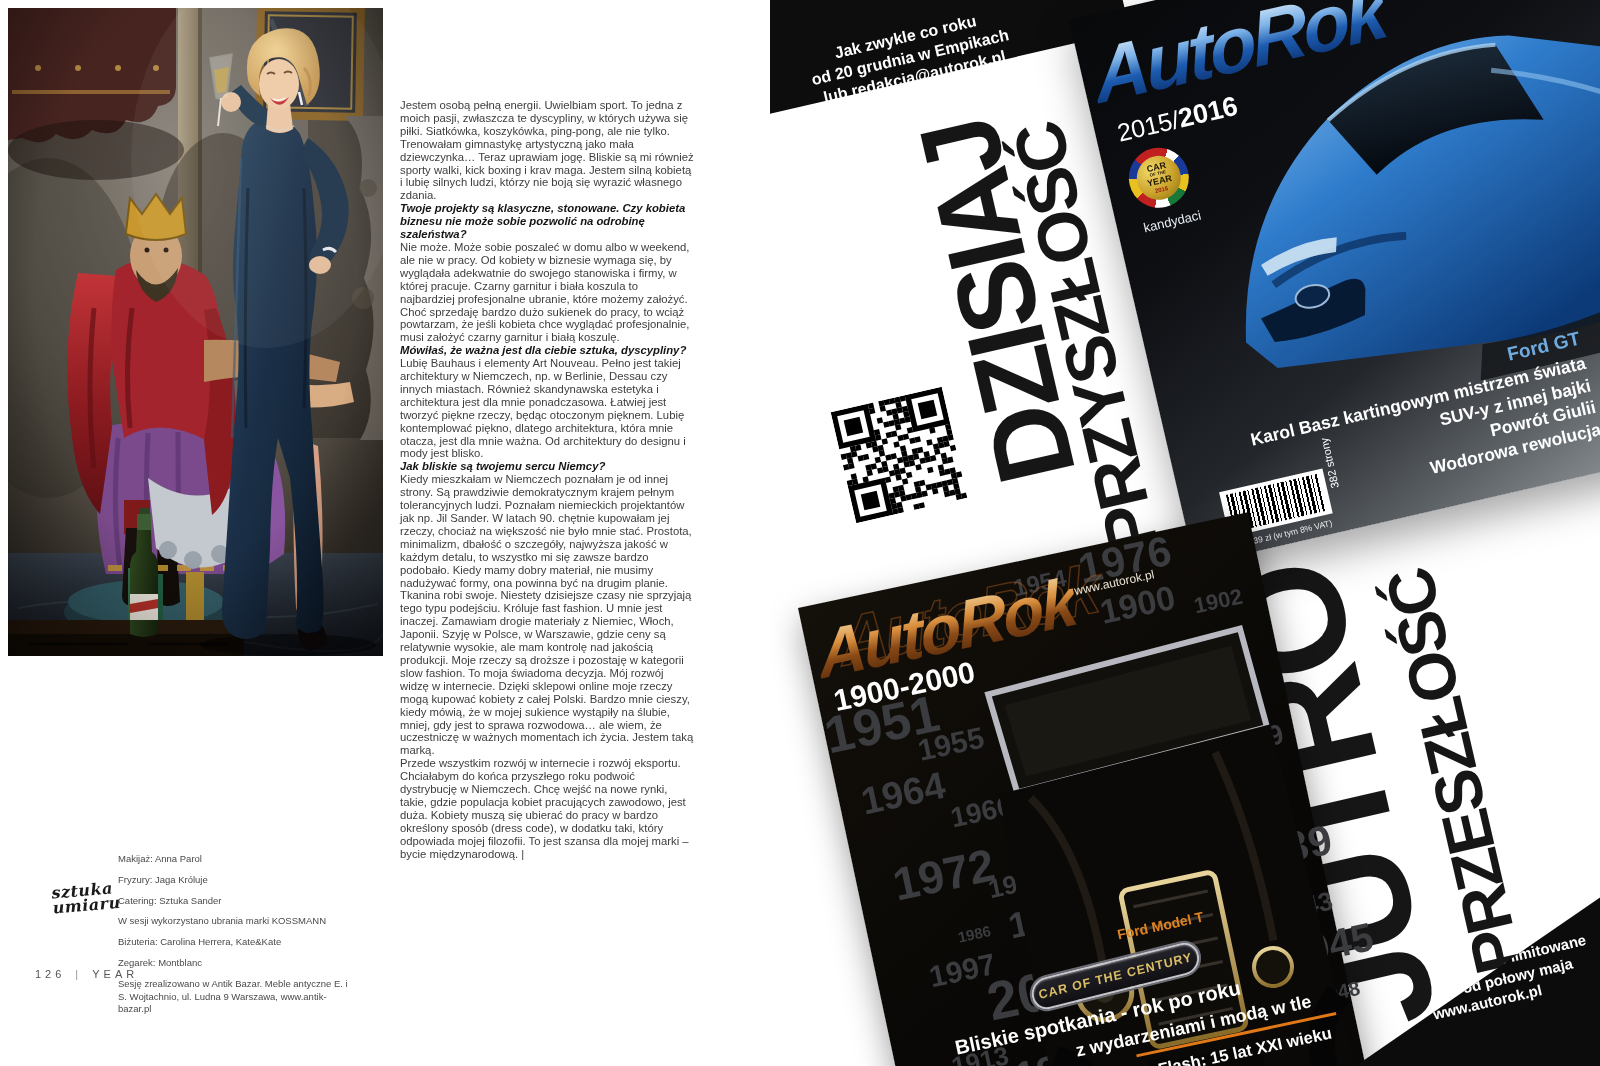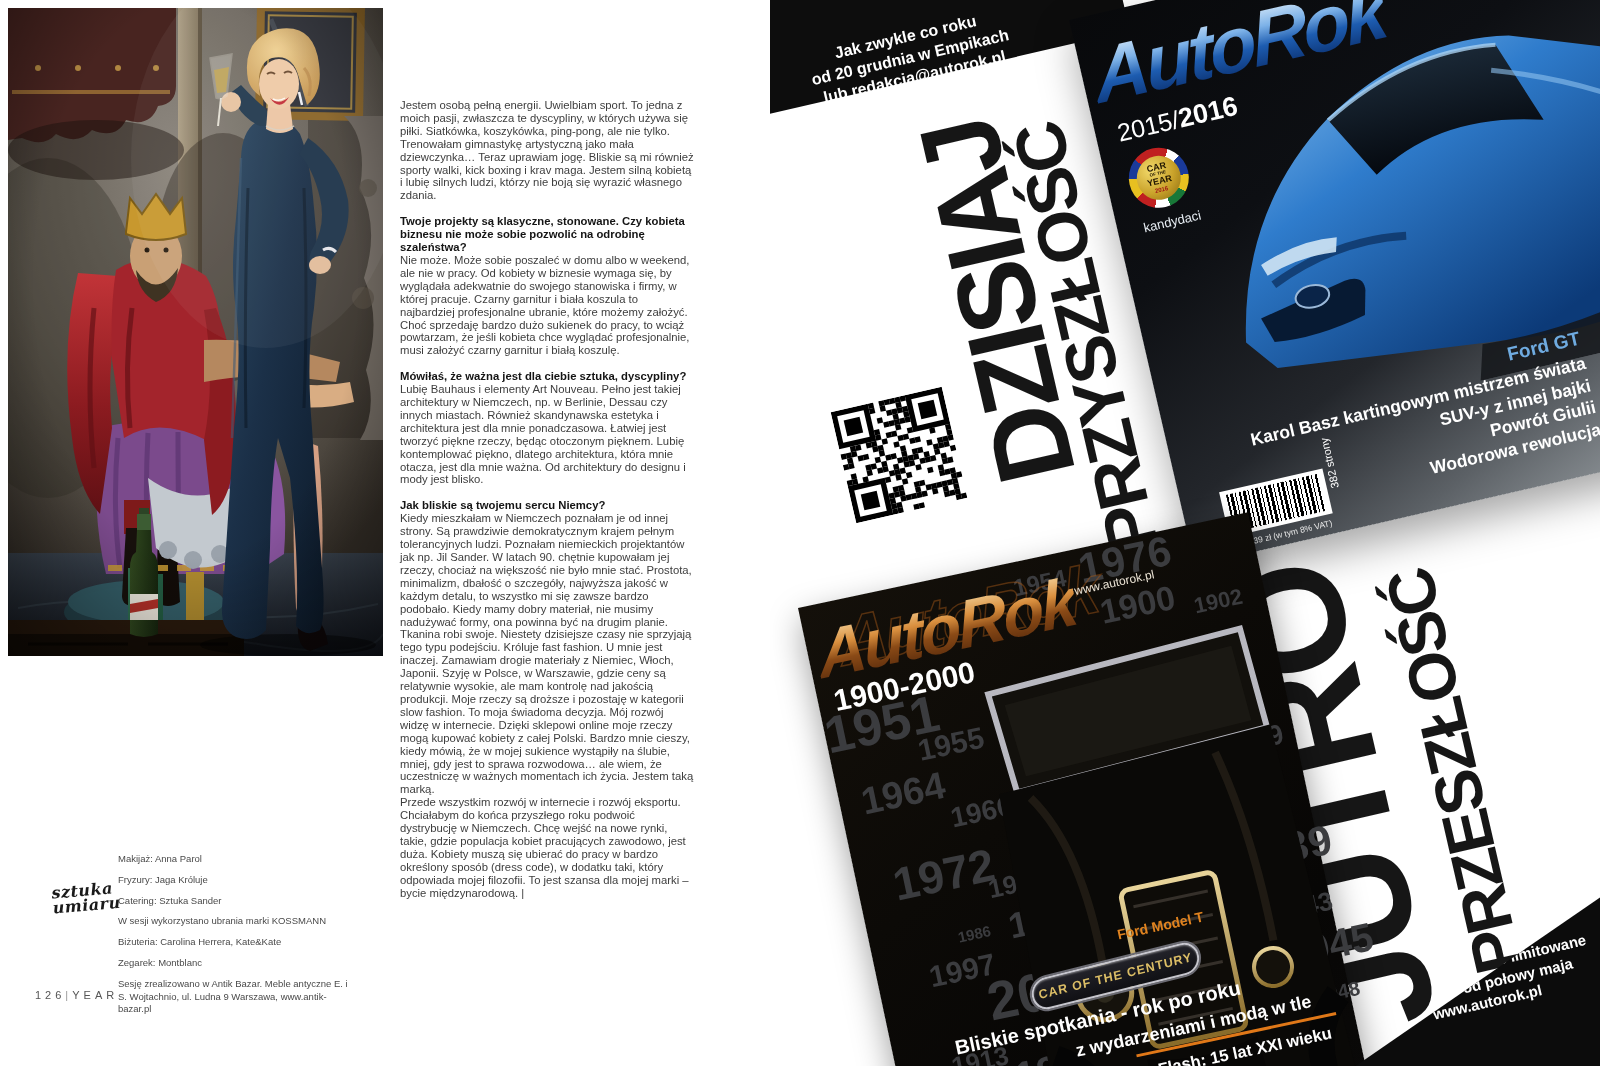--- a/index.html
+++ b/index.html
@@ -7,30 +7,30 @@
   #stage{position:relative;width:1600px;height:1066px;background:#ffffff;overflow:hidden;
          font-family:"Liberation Sans",sans-serif;}
 
   
   .photo-wrap{position:absolute;left:8px;top:8px;width:375px;height:648px;overflow:hidden;background:#2a2620;}
   .photo-wrap svg{display:block;}
 
   .article{position:absolute;left:400px;top:99px;width:294px;
            font-size:11.3px;line-height:12.9px;color:#3d3d3d;text-align:left;}
   .article p{margin:0;}
-  .article p.q{font-weight:bold;color:#141414;margin-top:13px;}
+  .article p.q{font-weight:bold;color:#141414;font-style:italic;}
 
   .credits{position:absolute;left:110px;top:845px;width:250px;font-size:9.5px;line-height:12.8px;color:#4a4a4a;}
   .credits div{margin:8px;}
 
   .script-logo{position:absolute;left:52px;top:883px;width:60px;
                font-family:"DejaVu Serif",serif;font-style:italic;font-weight:bold;
                font-size:16px;line-height:15px;color:#1a1a1a;transform:rotate(-5deg);letter-spacing:.5px;}
 
-  .folio{position:absolute;left:35px;top:989px;font-size:11px;letter-spacing:4px;color:#555;display:flex;align-items:center;}
+  .folio{position:absolute;left:35px;top:968px;font-size:11px;letter-spacing:4px;color:#555;display:flex;gap:10px;align-items:center;}
   .folio .sep{color:#999;font-weight:100;}
 
   
   .right-page{position:absolute;left:770px;top:0;width:830px;height:1066px;background:#fff;overflow:hidden;}
 
   .top-banner{position:absolute;left:-30px;top:-55px;width:380px;height:130px;background:#0d0d0d;
               transform:rotate(-13deg);display:flex;align-items:center;justify-content:center;}
   .top-banner .tb-text{transform:translate(-30px,42px);text-align:center;color:#fff;
               font-size:16px;font-weight:bold;line-height:20.5px;white-space:nowrap;}
 

